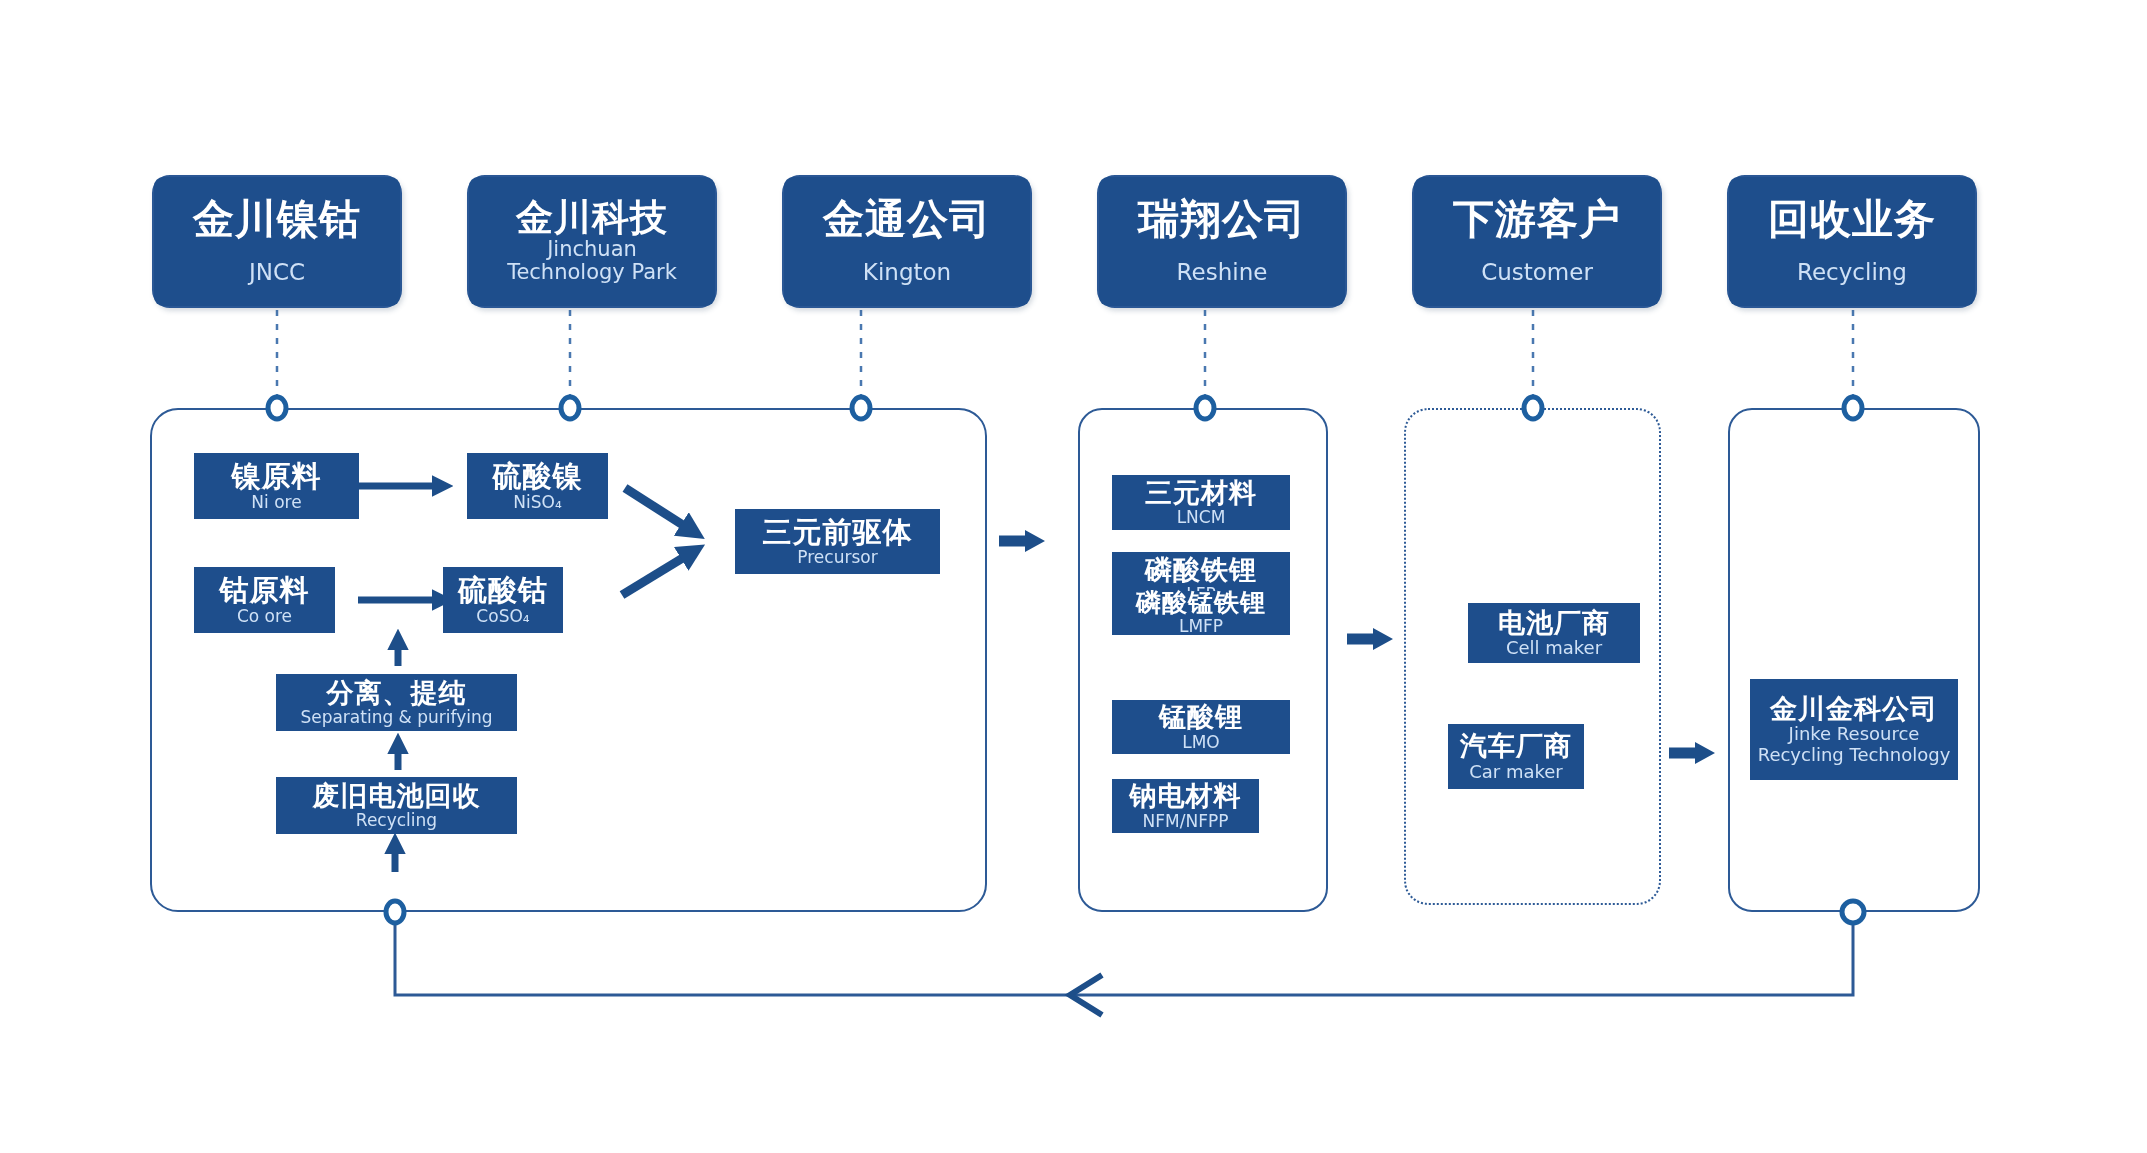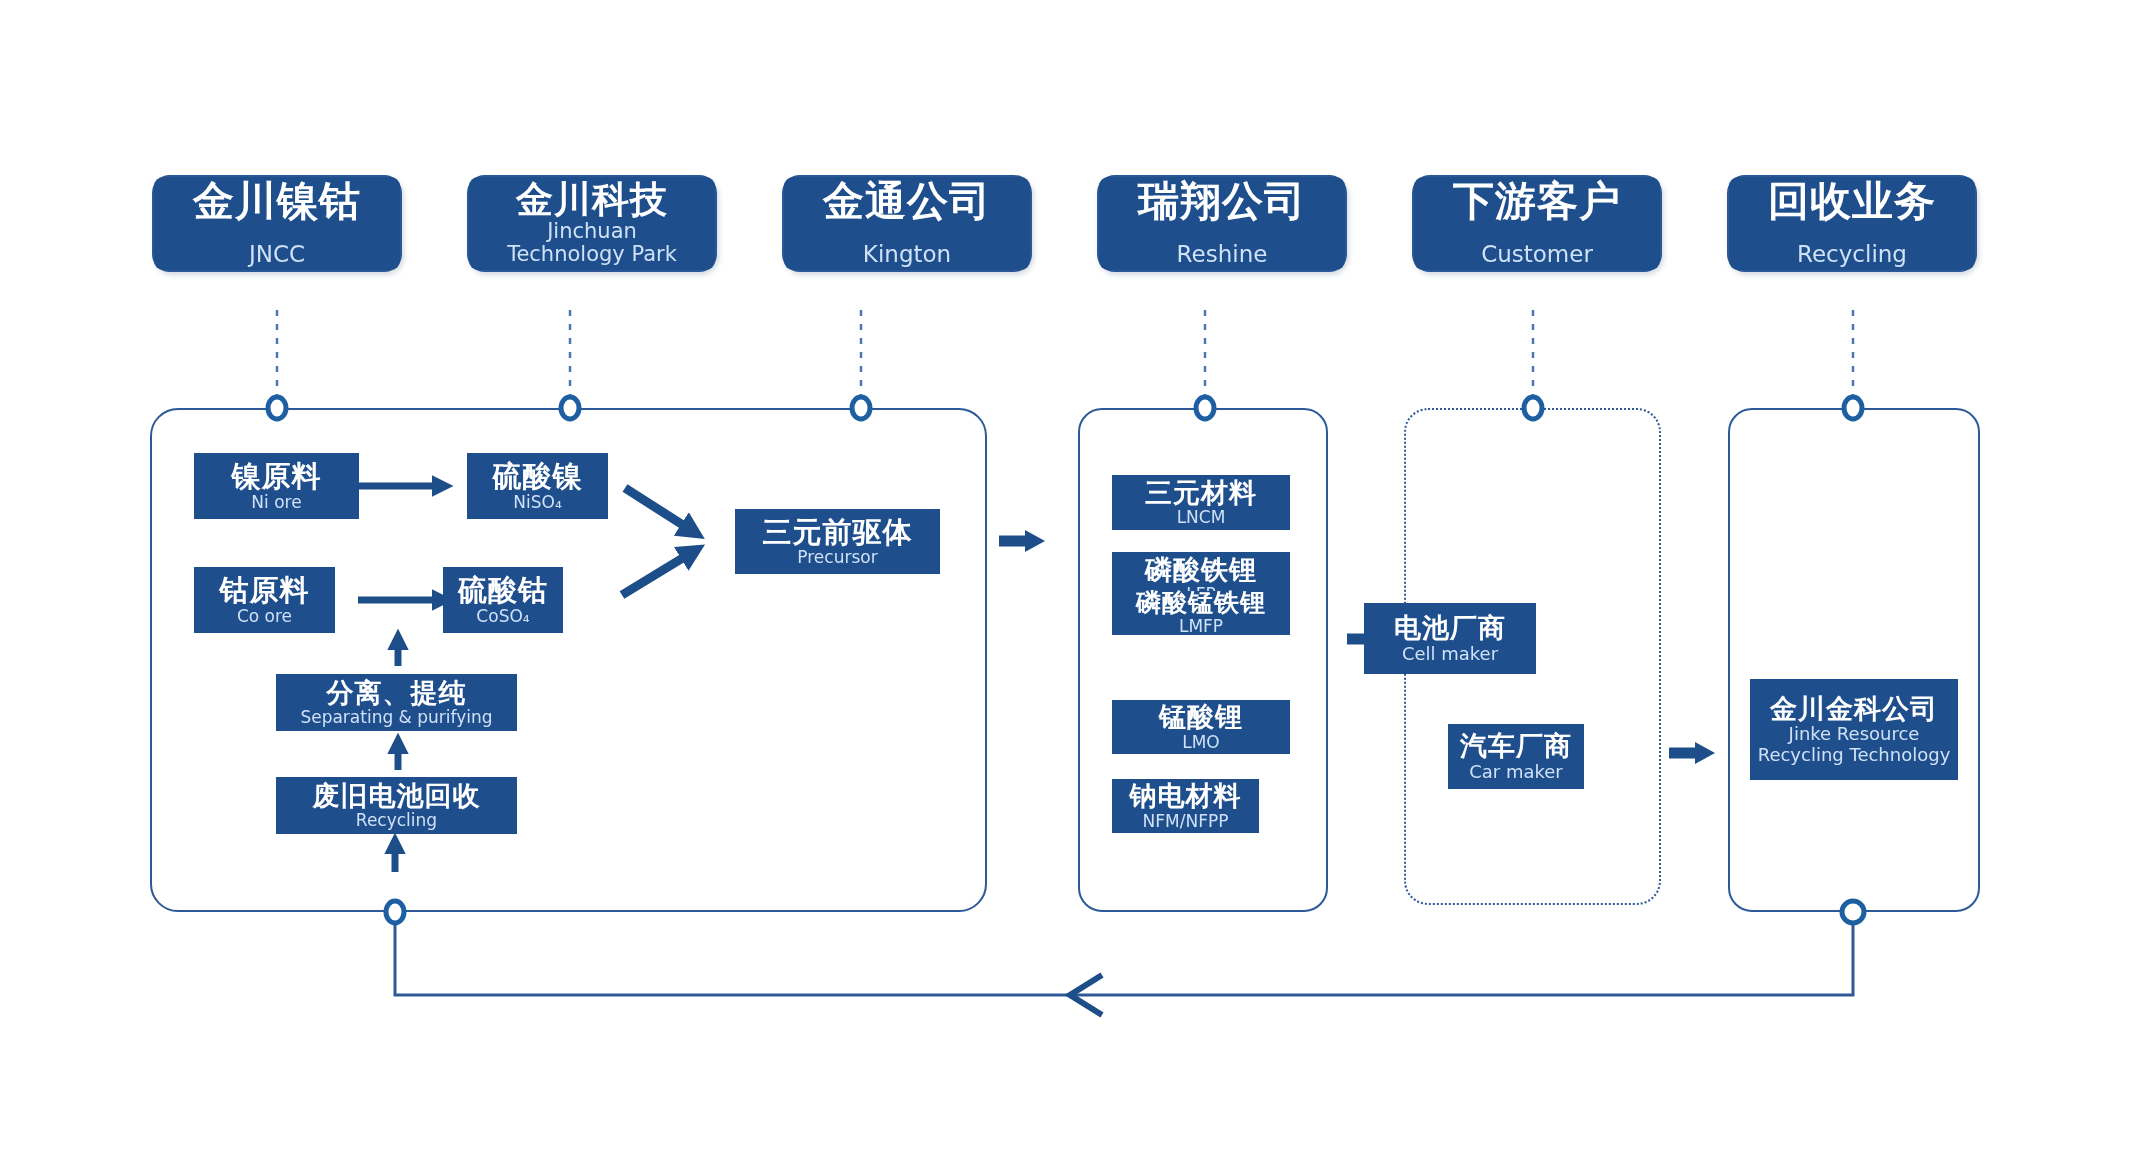--- a/index.html
+++ b/index.html
@@ -1,19 +1,19 @@
 <!DOCTYPE html>
 <html><head>
 <meta charset="utf-8">
 <style>
   html,body{margin:0;padding:0;background:#ffffff;}
   .stage{position:relative;width:2147px;height:1153px;background:#ffffff;overflow:hidden;
          font-family:"DejaVu Sans","Liberation Sans",sans-serif;}
   
-  .hcard{position:absolute;top:175px;width:250px;height:97px;background:#ffffff;
+  .hcard{position:absolute;top:175px;width:250px;height:133px;background:#ffffff;
          border:2.5px solid #2a5795;border-radius:18px;box-sizing:border-box;
          box-shadow:2px 3px 5px rgba(70,90,120,.22);z-index:3;}
   .hcard-inner{width:100%;height:100%;background:#1e4e8c;border-radius:9px;display:flex;
          flex-direction:column;align-items:center;justify-content:center;color:#fff;}
   .hcard-title{font-size:41px;font-weight:bold;line-height:1.08;letter-spacing:1px;}
   .hcard-sub{font-size:23px;color:#cfe1f6;line-height:1.12;margin-top:18px;text-align:center;}
   .hcard.two-line .hcard-title{font-size:37px;}
   .hcard.two-line .hcard-sub{font-size:21px;margin-top:0;}
   
   .cbox{position:absolute;border:2px solid #2d5a96;border-radius:28px;background:#ffffff;
@@ -168,21 +168,21 @@
   </div>
   <div class="node" style="left:1112px;top:700px;width:178px;height:54px">
     <div class="node-title sm">锰酸锂</div>
     <div class="node-sub">LMO</div>
   </div>
   <div class="node" style="left:1112px;top:779px;width:147px;height:54px">
     <div class="node-title sm">钠电材料</div>
     <div class="node-sub">NFM/NFPP</div>
   </div>
 
-  <div class="node" style="left:1364px;top:603px;width:172px;height:71px">
+  <div class="node" style="left:1468px;top:603px;width:172px;height:60px">
     <div class="node-title sm">电池厂商</div>
     <div class="node-sub" style="font-size:18px">Cell maker</div>
   </div>
   <div class="node" style="left:1448px;top:724px;width:136px;height:65px">
     <div class="node-title sm">汽车厂商</div>
     <div class="node-sub" style="font-size:18px">Car maker</div>
   </div>
 
   <div class="node" style="left:1750px;top:679px;width:208px;height:101px">
     <div class="node-title sm">金川金科公司</div>

